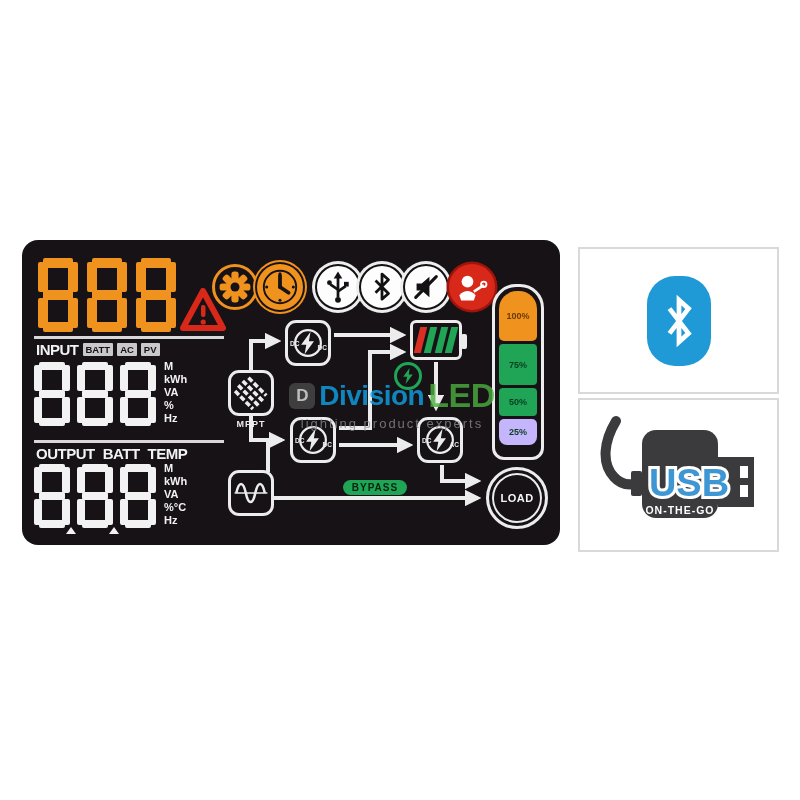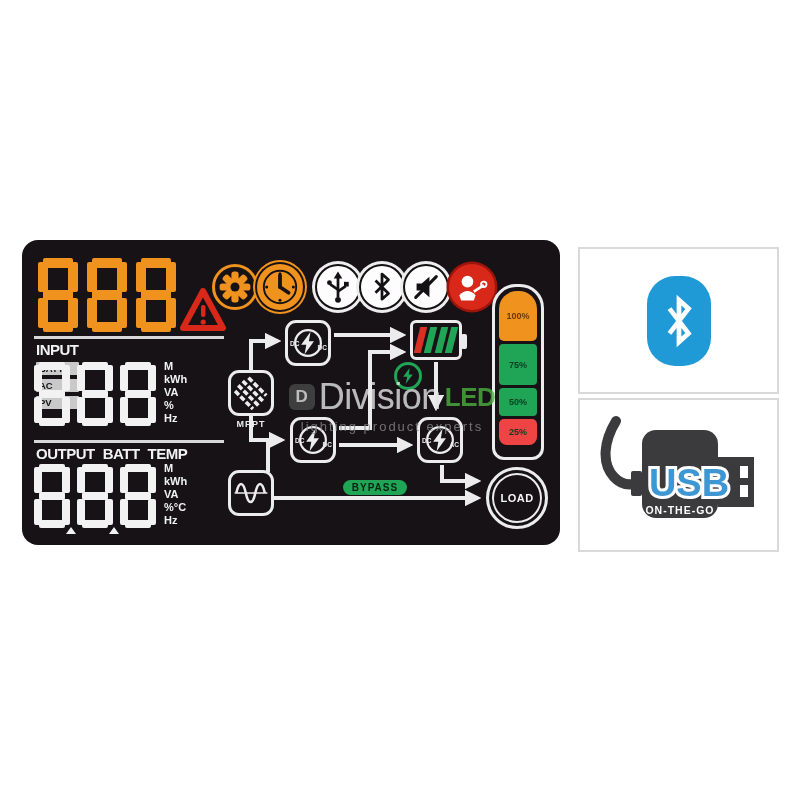--- a/index.html
+++ b/index.html
@@ -31,21 +31,21 @@
   
   .sicon{width:46px;height:46px;border-radius:50%;display:flex;align-items:center;justify-content:center;top:24px;z-index:2;}
   .sicon.orange-ring{background:#161216;border:3px solid #F0921E;}
   .sicon.orange-fill{background:#F0921E;border:2px solid #F0921E;box-shadow:0 0 0 2px #161216,0 0 0 4px #F0921E;}
   .sicon.white-fill{background:#fdfdfd;border:2px solid #141114;box-shadow:0 0 0 3px #ededed;}
   .sicon.red-fill{background:#D7281A;border:2px solid #D7281A;box-shadow:0 0 0 2.5px #9c140a;}
 
   .divider{height:3px;background:#d8d8d8;z-index:2;}
 
   .lcdtxt{color:#f2f2f2;font-weight:bold;z-index:2;}
-  .in-row{left:14px;top:101px;display:flex;gap:4px;flex-direction:column;}
+  .in-row{left:14px;top:101px;display:flex;align-items:center;gap:4px;}
   .in-label{font-size:15px;letter-spacing:-0.5px;}
   .badge{background:#c9c9c9;color:#141114;font-size:9.5px;font-weight:bold;padding:1px 3px;border-radius:1px;line-height:11px;}
   .units{width:44px;font-size:11px;font-weight:bold;color:#f2f2f2;line-height:13px;z-index:2;}
   .out-row{left:14px;top:205px;display:flex;gap:8px;}
   .out-row span{font-size:15px;letter-spacing:-0.5px;}
   .dec{width:0;height:0;border-left:5px solid transparent;border-right:5px solid transparent;border-bottom:7px solid #f2f2f2;z-index:2;}
 
   
   .fbox{border:3px solid #ececec;border-radius:11px;background:#161216;z-index:2;display:flex;align-items:center;justify-content:center;}
   .conv{width:46px;height:46px;position:absolute;}
@@ -71,22 +71,22 @@
   .gseg:nth-child(2){height:41px;color:#0b3d20;}
   .gseg:nth-child(3){height:28px;color:#0b3d20;}
   .gseg:nth-child(4){height:26px;border-radius:5px 5px 8px 8px;color:#0b3d20;}
 
   .flow-lines{position:absolute;inset:0;z-index:1;}
 
   
   .wm{left:250px;top:136px;width:240px;opacity:0.8;z-index:10;pointer-events:none;}
   .wm .row{display:flex;align-items:center;justify-content:center;gap:4px;}
   .wm .dlogo{width:26px;height:26px;background:#4a4a4a;border-radius:6px;color:#e8e8e8;font-weight:bold;font-size:17px;display:flex;align-items:center;justify-content:center;}
-  .wm .nm{font-size:36px;font-weight:normal;color:#e5e5e5;letter-spacing:-0.5px;}
-  .wm .sx{font-size:26px;font-weight:bold;color:#4caf3f;letter-spacing:-0.5px;}
+  .wm .nm{font-size:28px;font-weight:bold;color:#0ea5e9;letter-spacing:-0.5px;}
+  .wm .sx{font-size:34px;font-weight:bold;color:#4caf3f;letter-spacing:-0.5px;}
   .wm .tag{text-align:center;font-size:13px;color:#8a8a8a;letter-spacing:2px;margin-top:1px;}
 
   
   .side-box{position:absolute;left:578px;width:197px;background:#fff;border:2px solid #d9d9d9;display:flex;align-items:center;justify-content:center;}
   .bt-box{top:247px;height:143px;}
   .usb-box{top:398px;height:150px;}
   .btlogo{width:64px;height:90px;background:#1F9AD7;border-radius:28px;display:flex;align-items:center;justify-content:center;}
 </style>
 </head>
 <body>
@@ -355,21 +355,21 @@
     <div class="abs bypass">BYPASS</div>
 
     <div class="abs loadc">
       <div class="inner">LOAD</div>
     </div>
 
     <div class="abs gauge">
       <div class="gseg" style="background: rgb(240, 146, 30);">100%</div>
       <div class="gseg" style="background: rgb(31, 165, 85);">75%</div>
       <div class="gseg" style="background: rgb(31, 165, 85);">50%</div>
-      <div class="gseg" style="background: #ef4444;">25%</div>
+      <div class="gseg" style="background: #c4b5fd;">25%</div>
     </div>
 
     <div class="abs fbox" style="left:206px;top:230px;width:46px;height:46px;">
       <svg viewBox="0 0 44 44" width="38" height="38">
         <line x1="3" y1="22" x2="41" y2="22" stroke="#ececec" stroke-width="2"></line>
         <path d="M5,22 C8,8 13,8 16,22 C19,36 24,36 27,22 C30,8 35,8 38,22" fill="none" stroke="#ececec" stroke-width="3"></path>
       </svg>
     </div>
 
     <div class="abs wm">

